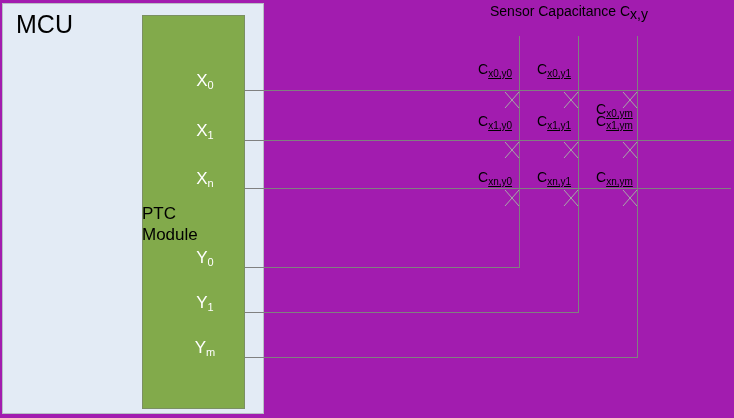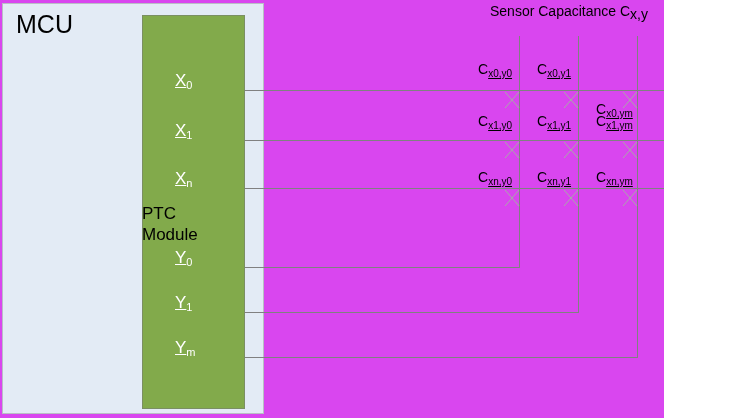--- a/index.html
+++ b/index.html
@@ -2,23 +2,23 @@
 <html><head>
 <meta charset="utf-8">
 <style>
   html, body {
     margin: 0;
     padding: 0;
     background: #ffffff;
   }
   #stage {
     position: relative;
-    width: 664px;
+    width: 734px;
     height: 418px;
-    background: #d946ef;
+    background: #a21caf;
     font-family: "Liberation Sans", sans-serif;
     overflow: hidden;
   }
   #wires {
     position: absolute;
     left: 0;
     top: 0;
     width: 734px;
     height: 418px;
   }
@@ -60,26 +60,25 @@
     width: 103px;
     text-align: left;
     font-size: 17px;
     color: #000000;
     line-height: 21px;
   }
   
   .pin {
     position: absolute;
     width: 60px;
-    text-align: left;
+    text-align: center;
     color: #ffffff;
     font-size: 17px;
     line-height: 1;
     white-space: nowrap;
-    text-decoration: underline;
   }
   .pin sub {
     font-size: 11px;
     vertical-align: baseline;
     position: relative;
     bottom: -3px;
   }
   
   .sensor-title {
     position: absolute;

